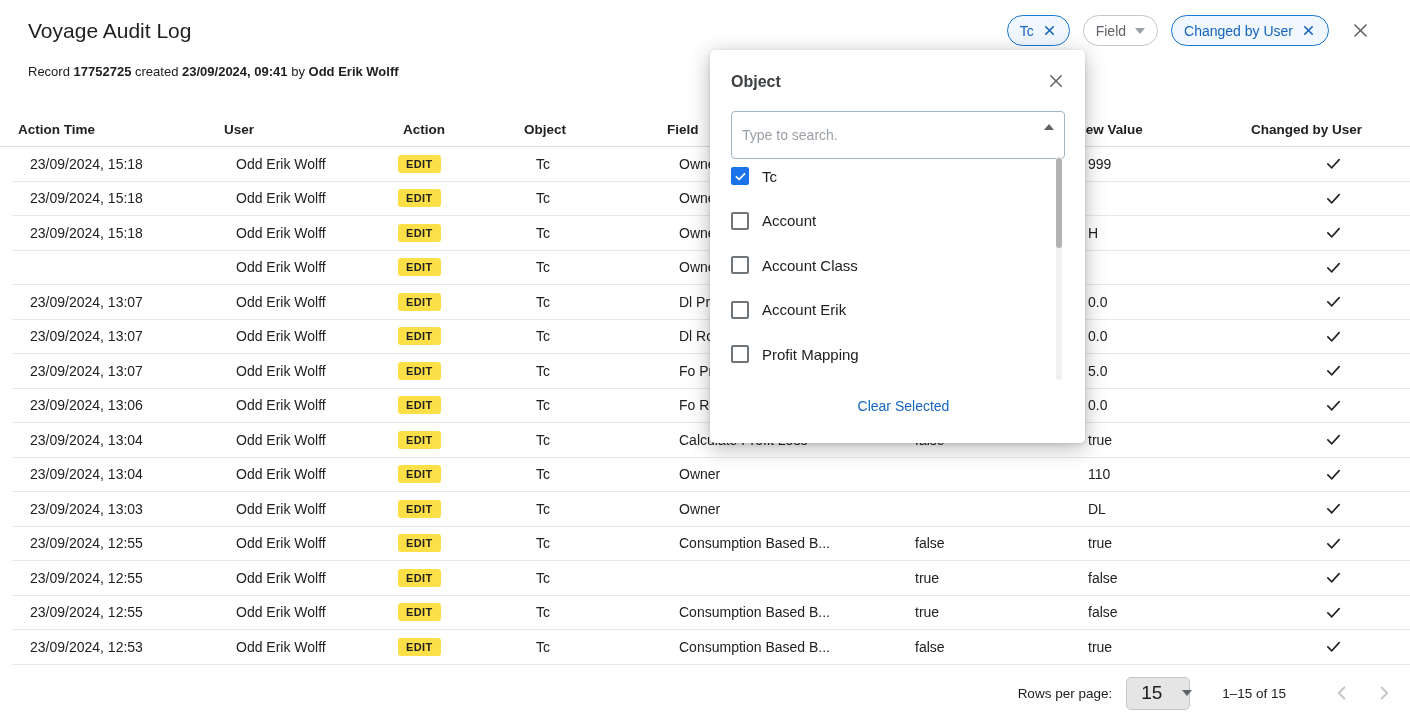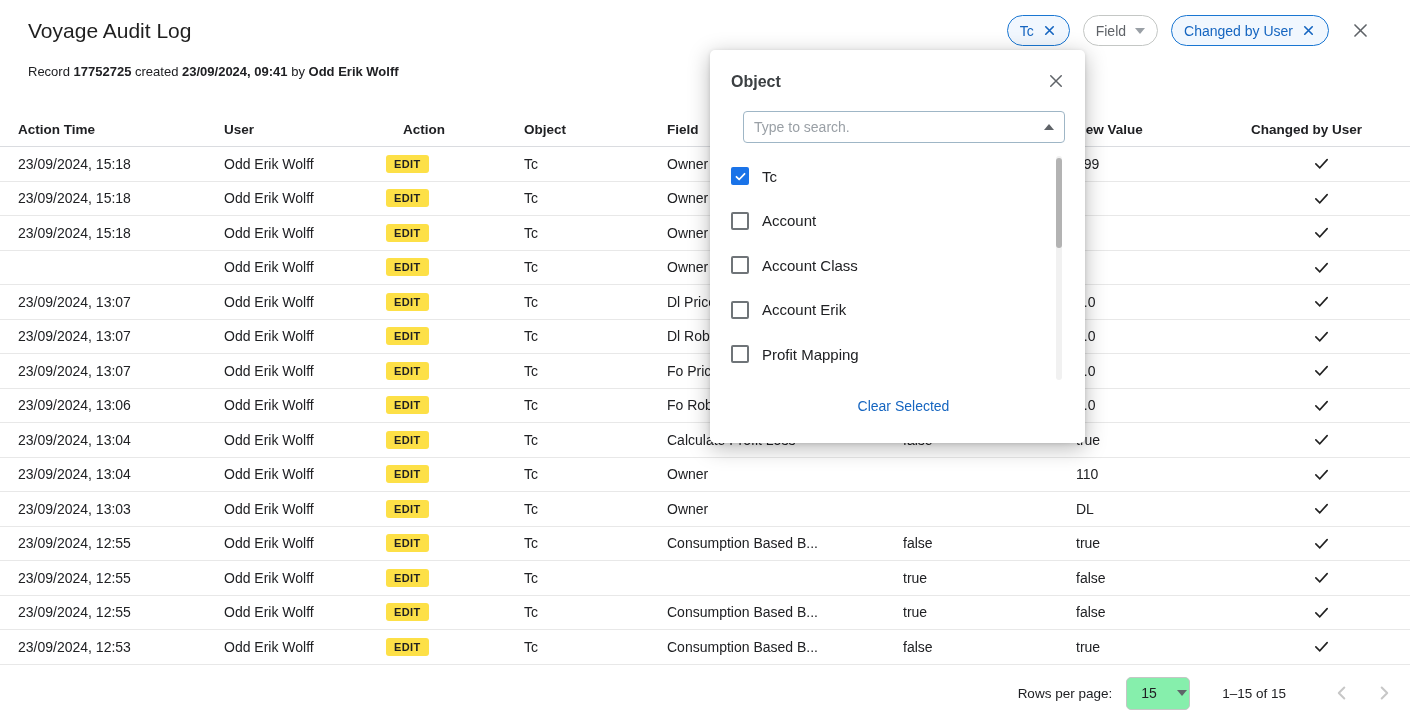--- a/index.html
+++ b/index.html
@@ -27,41 +27,41 @@
     width:0; height:0; margin-left:9px;
     border-left:5px solid transparent; border-right:5px solid transparent;
     border-top:6px solid #9AA0A6;
   }
   .top-close { margin-left:22px; display:flex; align-items:center; cursor:pointer; }
   
   .thead { position:absolute; top:112px; left:0; right:0; height:35px; border-bottom:1px solid #DADCE0; }
   .hc { position:absolute; top:0; height:35px; display:flex; align-items:center; font-size:13.5px; font-weight:700; color:#202124; white-space:nowrap; }
   .h1{left:18px;} .h2{left:224px;} .h3{left:403px;} .h4{left:524px;}
   .h5{left:667px;} .h6{left:903px;} .h7{left:1076px;} .h8{left:1251px;}
-  .tbody { position:absolute; top:147px; left:0; right:0; }
+  .tbody { position:absolute; top:147px; left:12px; right:0; }
   .trow { position:relative; height:34.5px; border-bottom:1px solid #E8E8E8; }
   .c { position:absolute; top:0; height:100%; display:flex; align-items:center; font-size:14px; color:#202124; white-space:nowrap; overflow:hidden; }
   .b1{left:18px;width:200px;} .b2{left:224px;width:160px;} .b3{left:386px;width:120px;}
   .b4{left:524px;width:130px;} .b5{left:667px;width:232px;} .b6{left:903px;width:165px;}
   .b7{left:1076px;width:170px;} .b8{left:1303px;width:36px;justify-content:center;}
   .badge {
     display:inline-block; background:#fde047; color:#212121;
     font-size:11px; font-weight:700; letter-spacing:.4px;
     padding:4px 8px 3px; border-radius:3px; line-height:1;
   }
   
   .popup {
     position:absolute; left:710px; top:50px; width:375px; height:393px;
     background:#ffffff; border-radius:5px; z-index:10;
     box-shadow:0 5px 22px rgba(0,0,0,.28), 0 1px 4px rgba(0,0,0,.12);
   }
   .popup-title { position:absolute; left:21px; top:23px; font-size:16px; font-weight:600; color:#3C4043; }
   .popup-close { position:absolute; right:20px; top:22px; cursor:pointer; display:flex; }
   .search {
-    position:absolute; left:33px; right:20px; top:61px; height:32px;
+    position:absolute; left:21px; right:20px; top:61px; height:48px;
     border:1px solid #9FB6C6; border-radius:4px; background:#fff;
   }
   .search input {
     width:100%; height:100%; border:none; outline:none; background:transparent;
     font-family:"Liberation Sans", sans-serif; font-size:14px; color:#202124;
     padding:0 30px 0 10px;
   }
   .search input::placeholder { color:#9AA0A6; opacity:1; }
   .caret-up {
     position:absolute; right:10px; top:12px; width:0; height:0;
@@ -82,21 +82,21 @@
   }
   
   .footer {
     position:absolute; left:0; right:0; top:664px; height:58px;
     display:flex; align-items:center; justify-content:flex-end; padding-right:14px;
   }
   .rpp-label { font-size:13.5px; color:#202124; margin-right:14px; }
   .rpp-select {
     width:64px; height:33px; border:1px solid #C4C7C5; border-radius:5px;
     display:flex; align-items:center; justify-content:space-between;
-    padding:0 10px 0 14px; font-size:14px; margin-right:32px; cursor:pointer; background:#86efac;gap:20px;
+    padding:0 10px 0 14px; font-size:19px; margin-right:32px; cursor:pointer; background:#e5e5e5;gap:20px;
   }
   .rpp-caret {
     width:0; height:0;
     border-left:5px solid transparent; border-right:5px solid transparent;
     border-top:6px solid #5F6368;
   }
   .range { font-size:13.5px; color:#202124; margin-right:44px; }
   .pg { width:24px; height:24px; display:flex; align-items:center; justify-content:center; cursor:default; }
   .pg.prev { margin-right:18px; }
 </style>

